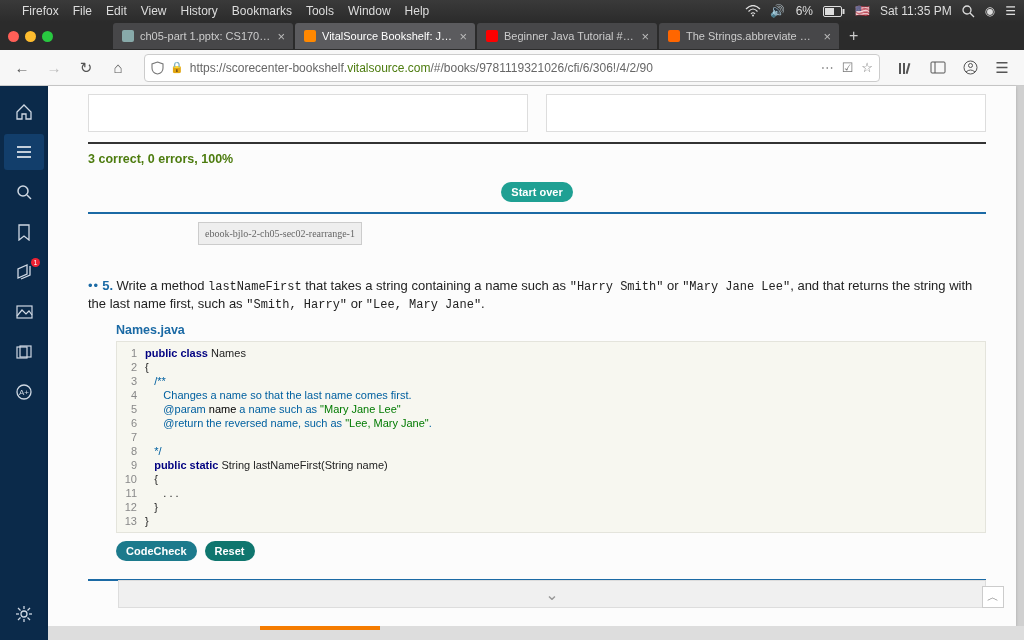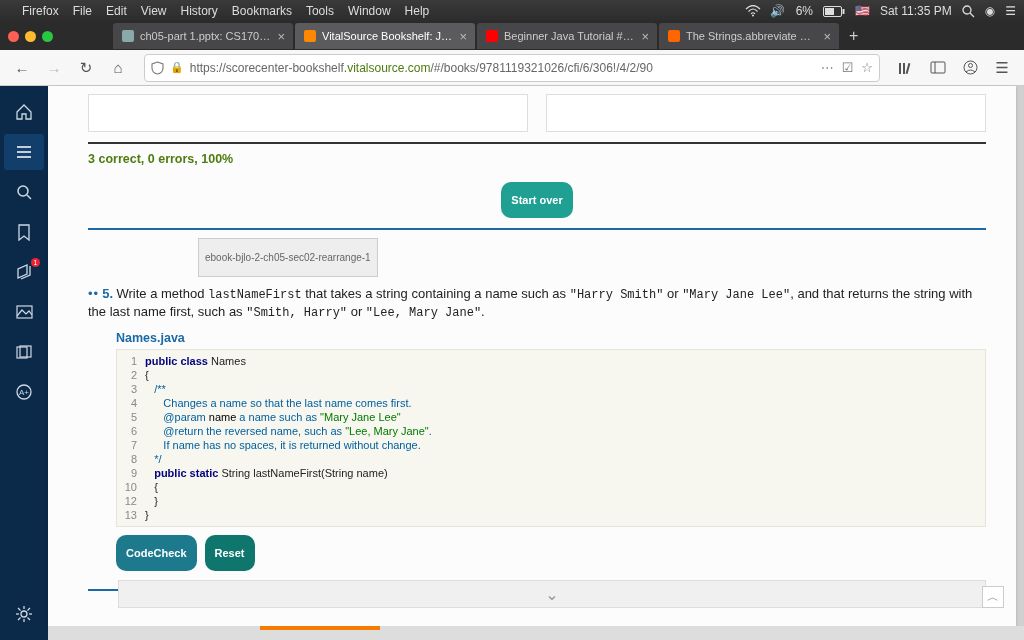--- a/index.html
+++ b/index.html
@@ -47,27 +47,27 @@
   .pageinner { padding:8px 30px 20px 40px; font-size:12.5px; color:#222; }
 
   .boxes { display:flex; gap:18px; margin-bottom:10px; }
   .boxes .b { flex:1; height:38px; border:1px solid #ddd; background:#fff; }
 
   hr.thick { border:none; border-top:2px solid #333; margin:6px 0 8px; }
 
   .score { color:#4d7c0f; font-weight:bold; font-size:12.5px; margin-bottom:16px; }
 
   .startover { text-align:center; margin-bottom:10px; }
-  .pill { display:inline-block; background:#1fa093; color:#fff; font-size:11px; font-weight:bold; padding:12px 10px; border-radius:10px; }
+  .pill { display:inline-block; background:#1fa093; color:#fff; font-size:11px; font-weight:bold; padding:4px 10px; border-radius:10px; }
 
   hr.blue { border:none; border-top:2px solid #1b6aa5; margin:8px 0 8px; }
 
-  .tag { display:inline-block; background:#eee; border:1px solid #ccc; color:#666; font-size:10px; padding:13px 6px; margin-left:110px; margin-bottom:8px; }
-
-  .prompt { font-family: Georgia, "Times New Roman", serif; font-size:13px; line-height:1.35; margin-bottom:4px; }
+  .tag { display:inline-block; background:#eee; border:1px solid #ccc; color:#666; font-size:10px; padding:5px 6px; margin-left:110px; margin-bottom:8px;font-family:Liberation Serif, serif; }
+
+  .prompt { font-family: Georgia, "Times New Roman", serif; font-size:13px; line-height:1.35; margin-bottom:4px;margin-top:24px; }
   .prompt .num { color:#1b6aa5; font-weight:bold; }
   .prompt .dots { color:#1b6aa5; letter-spacing:1px; }
   .prompt code { font-family: "Courier New", monospace; font-size:12px; }
 
   .filename { color:#1b6aa5; font-weight:bold; font-size:12.5px; margin:10px 0 4px 28px; }
 
   .codebox { margin-left:28px; background:#f7f7f0; border:1px solid #e4e4dc; padding:4px 0; font-family:"Courier New",monospace; font-size:11px; line-height:14px; width:870px; }
   .codeline { display:flex; white-space:pre; }
   .gutter { width:28px; text-align:right; color:#888; padding-right:8px; flex-shrink:0; }
   .kw { color:#000080; font-weight:bold; } 
@@ -305,24 +305,25 @@
       </div>
 
       <div class="filename">Names.java</div>
       <div class="codebox" id="codebox">
           <div class="codeline"><span class="gutter">1</span><span><span class="kw">public class</span> Names</span></div>
           <div class="codeline"><span class="gutter">2</span><span>{</span></div>
           <div class="codeline"><span class="gutter">3</span><span>   <span class="doc">/**</span></span></div>
           <div class="codeline"><span class="gutter">4</span><span>      <span class="doc">Changes a name so that the last name comes first.</span></span></div>
           <div class="codeline"><span class="gutter">5</span><span>      <span class="doc">@param</span> <span class="type">name</span> <span class="doc">a name such as</span> <span class="str">"Mary Jane Lee"</span></span></div>
           <div class="codeline"><span class="gutter">6</span><span>      <span class="doc">@return</span> <span class="doc">the reversed name, such as</span> <span class="str">"Lee, Mary Jane"</span><span class="doc">.</span></span></div>
-          <div class="codeline"><span class="gutter">7</span><span>      <span class="doc">If name has no spaces, it is returned without change.</span></span></div>
+          <div class="codeline"><span class="gutter">7</span></div>
           <div class="codeline"><span class="gutter">8</span><span>   <span class="doc">*/</span></span></div>
           <div class="codeline"><span class="gutter">9</span><span>   <span class="kw">public static</span> String lastNameFirst(String name)</span></div>
           <div class="codeline"><span class="gutter">10</span><span>   {</span></div>
+          <div class="codeline"><span class="gutter">11</span><span>      . . .</span></div>
           <div class="codeline"><span class="gutter">12</span><span>   }</span></div>
           <div class="codeline"><span class="gutter">13</span><span>}</span></div>
         </div>
 
       <div class="actions">
         <span class="pill" style="background:#1c7a8c;">CodeCheck</span>
         <span class="pill" style="background:#0f766e;">Reset</span>
       </div>
 
       <hr class="blue" style="margin-top:18px;">

